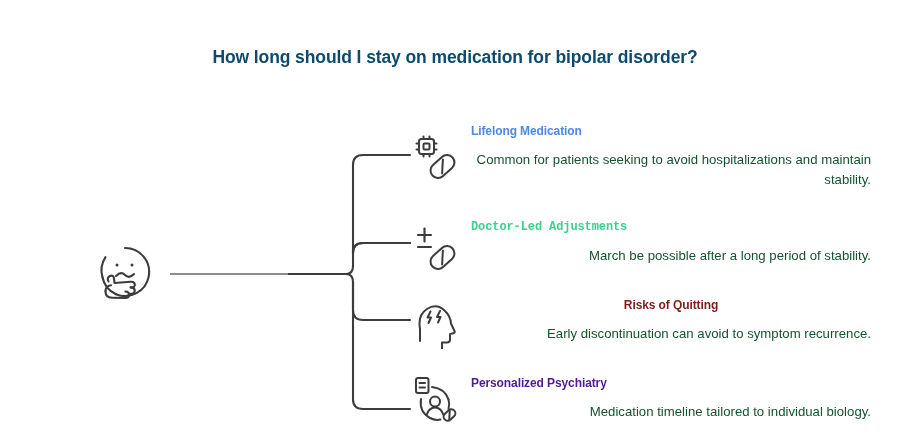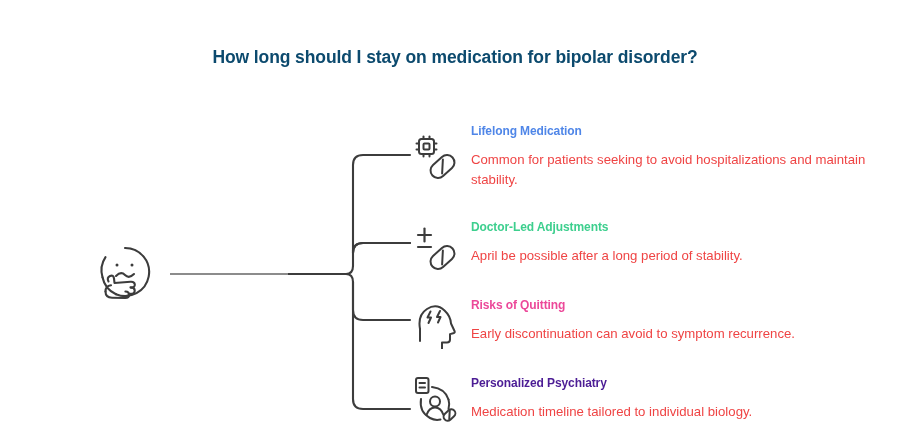--- a/index.html
+++ b/index.html
@@ -73,23 +73,24 @@
   .branch-heading {
     font-size: 12px;
     font-weight: bold;
     line-height: 20px;
     letter-spacing: -0.1px;
     margin: 0 0 9px 0;
   }
   .branch-desc {
     font-size: 13.2px;
     line-height: 19.5px;
-    color: #ef4444;
+    color: #14532d;
     margin: 0;
     font-weight: 400;
+    text-align: right;
   }
 
   
   #branch-0 { top: 121px; }
   #branch-1 { top: 217px; }
   #branch-2 { top: 295px; }
   #branch-3 { top: 373px; }
 
   
   #branch-0 .branch-icon { top: 13px; }
@@ -168,38 +169,38 @@
         <g fill="none" stroke="#3c3c3c" stroke-width="2.2" stroke-linecap="round" stroke-linejoin="round">
           <line x1="8" y1="10" x2="21" y2="10"></line>
           <line x1="14.5" y1="3.5" x2="14.5" y2="16.5"></line>
           <line x1="8" y1="22" x2="21" y2="22"></line>
           <rect x="19" y="25" width="27" height="15" rx="7.5" transform="rotate(-42 32.5 32.5)" stroke-width="2"></rect>
           <line x1="27.5" y1="37.5" x2="37.5" y2="27.5" transform="rotate(-42 32.5 32.5)" stroke-width="2"></line>
         </g>
       </svg>
     </div>
     <div class="branch-text">
-      <div class="branch-heading" style="color: rgb(61, 207, 142);">Doctor-Led Adjustments</div>
-      <div class="branch-desc">April be possible after a long period of stability.</div>
+      <div class="branch-heading" style="color: rgb(61, 207, 142); font-family: Liberation Mono, monospace;">Doctor-Led Adjustments</div>
+      <div class="branch-desc">March be possible after a long period of stability.</div>
     </div>
   </div>
 
   <div class="branch" id="branch-2">
     <div class="branch-icon">
       <svg viewBox="0 0 52 52" width="52" height="52">
         <g fill="none" stroke="#3c3c3c" stroke-width="2" stroke-linecap="round" stroke-linejoin="round">
           <path d="M10 32 L10 44"></path>
           <path d="M10 32 q-2.5 -14 7 -20 q9.5 -6 17.5 1.5 q6 5.5 6.5 13 l3.5 7.5 q0.8 1.8 -1.3 2.3 l-3.2 0.8 l0 5.5 q0 3 -3 3 l-5 0 l0 6.5"></path>
           <path d="M20.5 14.5 l-3 6 l3.5 0 l-2.5 5.5"></path>
           <path d="M30 14 l-3 6 l3.5 0 l-2.5 5.5"></path>
         </g>
       </svg>
     </div>
     <div class="branch-text">
-      <div class="branch-heading" style="color: #ec4899;">Risks of Quitting</div>
+      <div class="branch-heading" style="color: #7f1d1d; text-align: center;">Risks of Quitting</div>
       <div class="branch-desc">Early discontinuation can avoid to symptom recurrence.</div>
     </div>
   </div>
 
   <div class="branch" id="branch-3">
     <div class="branch-icon">
       <svg viewBox="0 0 52 52" width="52" height="52">
         <g fill="none" stroke="#3c3c3c" stroke-width="2" stroke-linecap="round" stroke-linejoin="round">
           <rect x="6" y="4" width="12.5" height="15" rx="2"></rect>
           <line x1="9.5" y1="9" x2="15" y2="9"></line>

